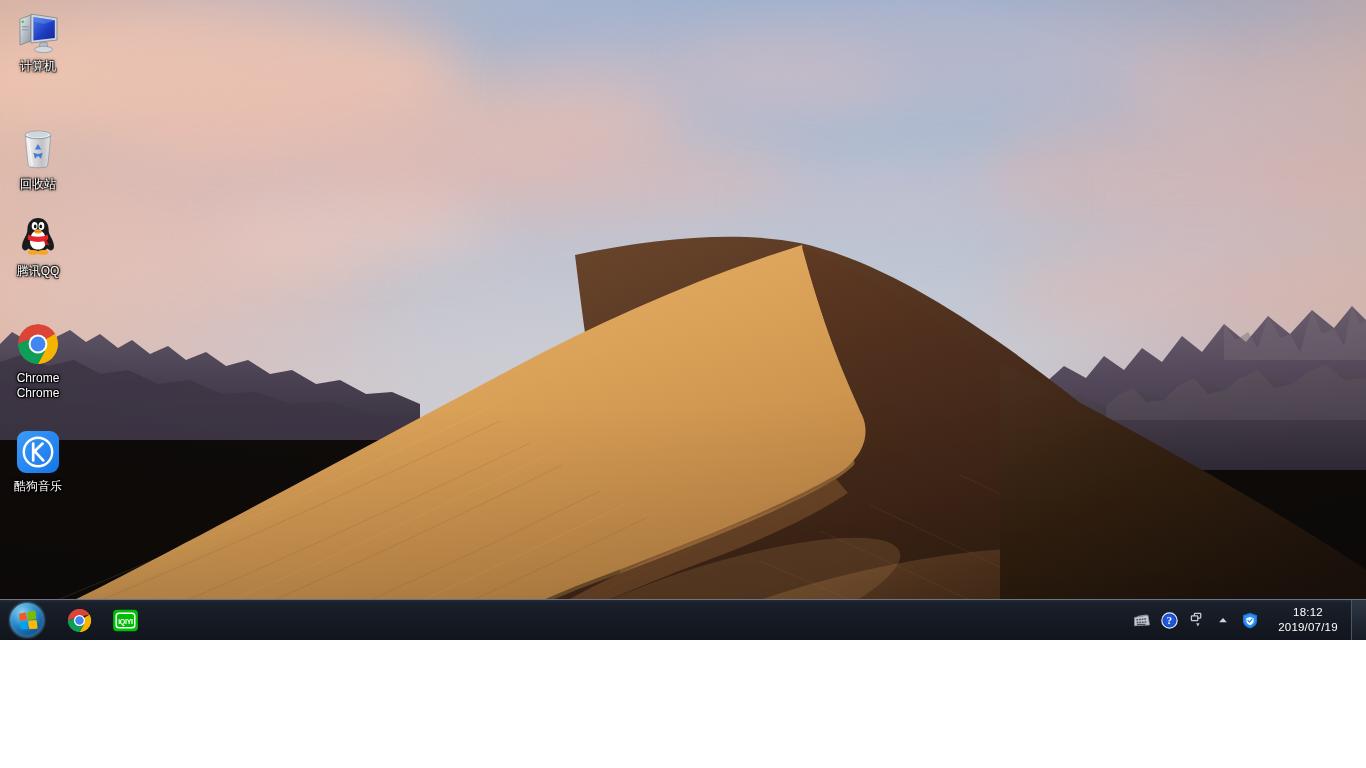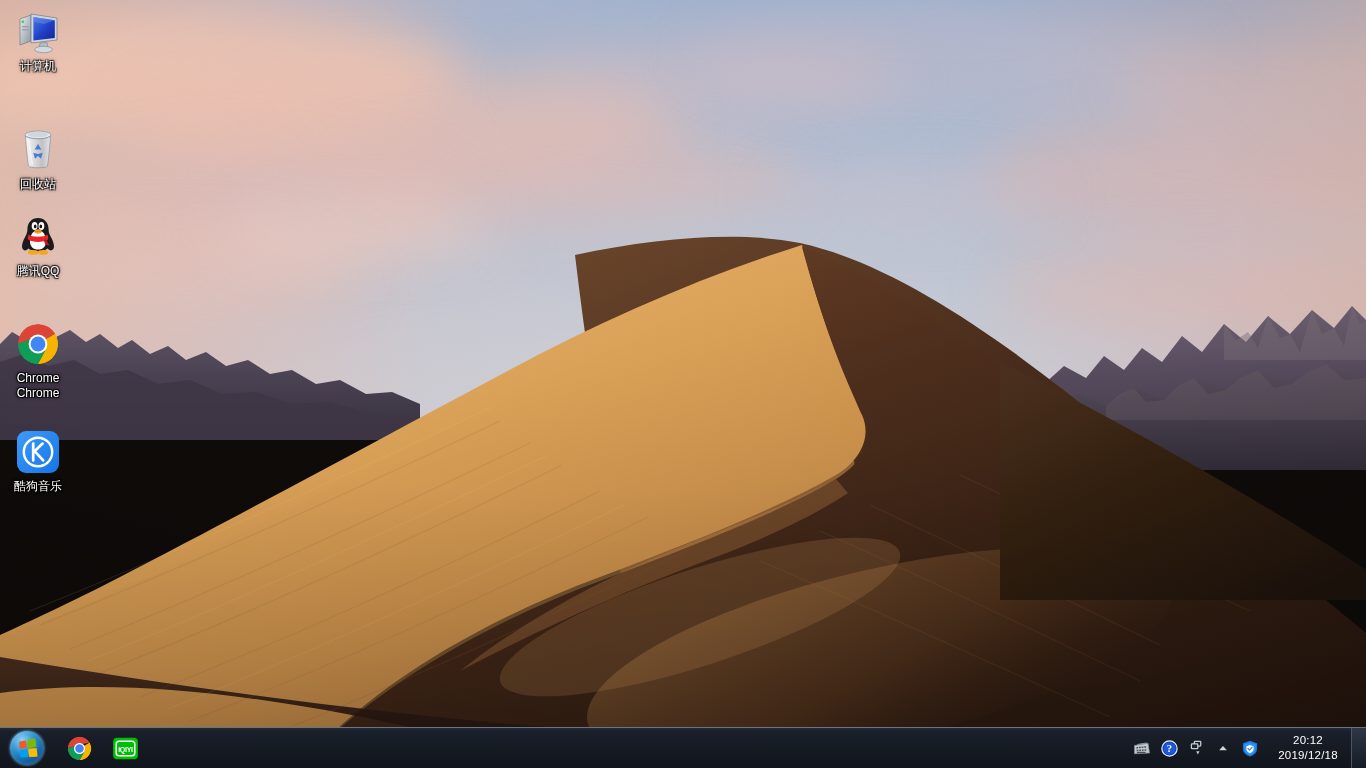--- a/index.html
+++ b/index.html
@@ -5,21 +5,21 @@
   html, body {
     margin: 0; padding: 0;
     width: 1366px; height: 768px;
     overflow: hidden;
     font-family: "Liberation Sans", sans-serif;
   }
 
   #desktop {
     position: relative;
     width: 1366px;
-    height: 768px;
+    height: 640px;
     overflow: hidden;
     background: #0e0b09;
     user-select: none;
   }
 
   
   #wallpaper {
     position: absolute;
     inset: 0;
     overflow: hidden;
@@ -617,21 +617,21 @@
             <path d="M11,3.4 L17.9,5.9 L17.9,11.3 C17.9,15.2 14.7,18 11,19
                      C7.3,18 4.1,15.2 4.1,11.3 L4.1,5.9 Z" fill="#2f92f2"></path>
             <path d="M11,6.6 L15.4,8.2 L15.4,11.6 C15.4,14.1 13.4,15.9 11,16.7
                      C8.6,15.9 6.6,14.1 6.6,11.6 L6.6,8.2 Z" fill="#ffffff"></path>
             <path d="M8.6,11.1 L10.4,13 L13.6,9.3" stroke="#2f92f2" stroke-width="1.7" fill="none" stroke-linecap="round" stroke-linejoin="round"></path>
           </svg>
         </div>
       </div>
 
       <div id="clock">
-        <div>20:12</div>
-        <div>2019/12/18</div>
+        <div>18:12</div>
+        <div>2019/07/19</div>
       </div>
 
       <div id="show-desktop"></div>
     </div>
   </div>
 
 </div>
 
 </body></html>

